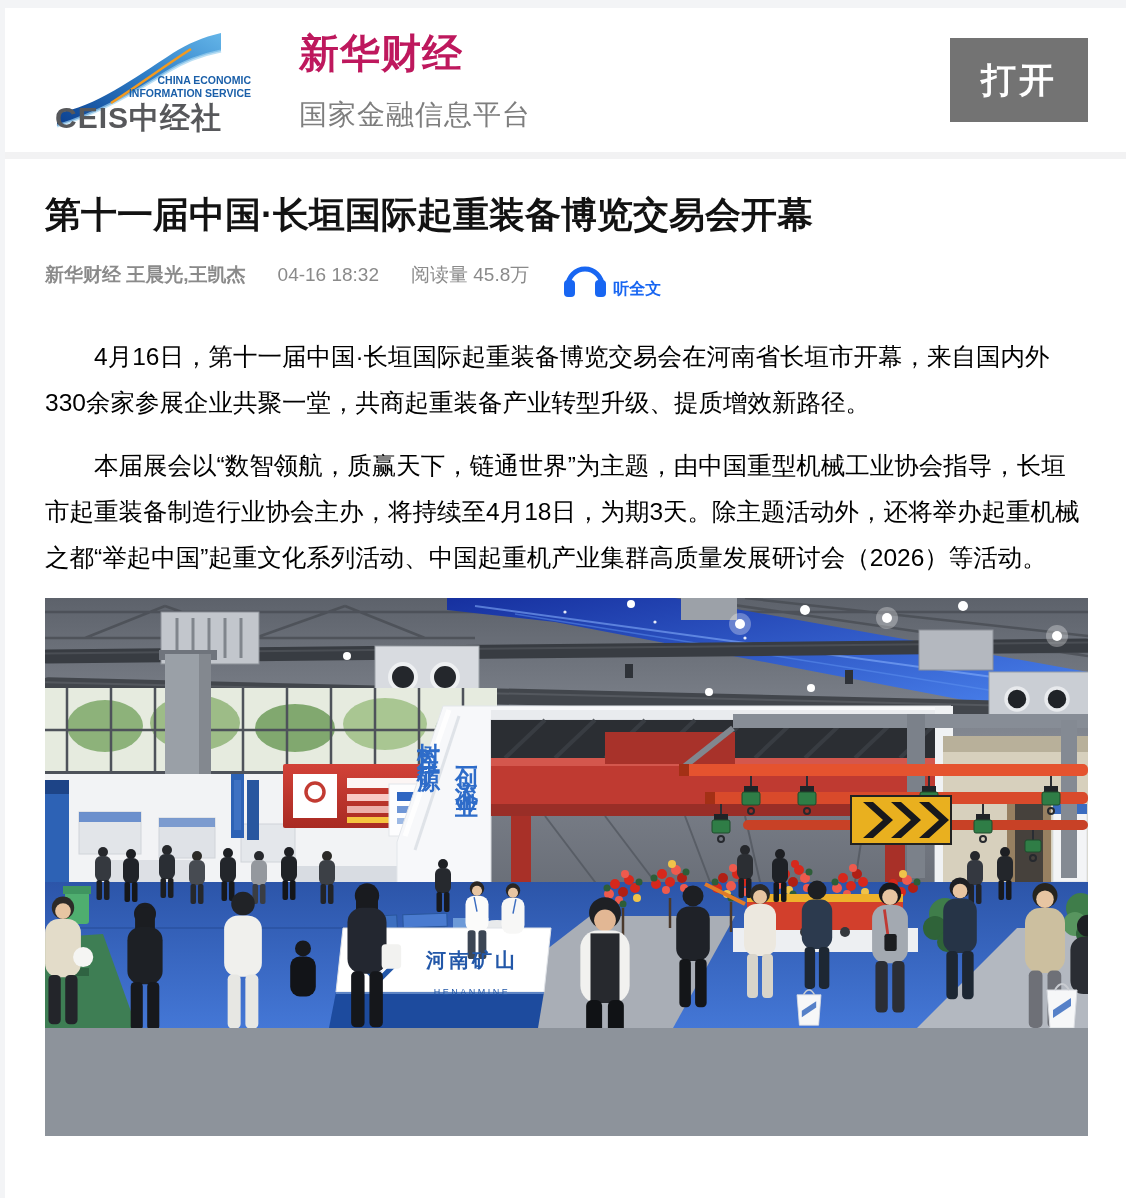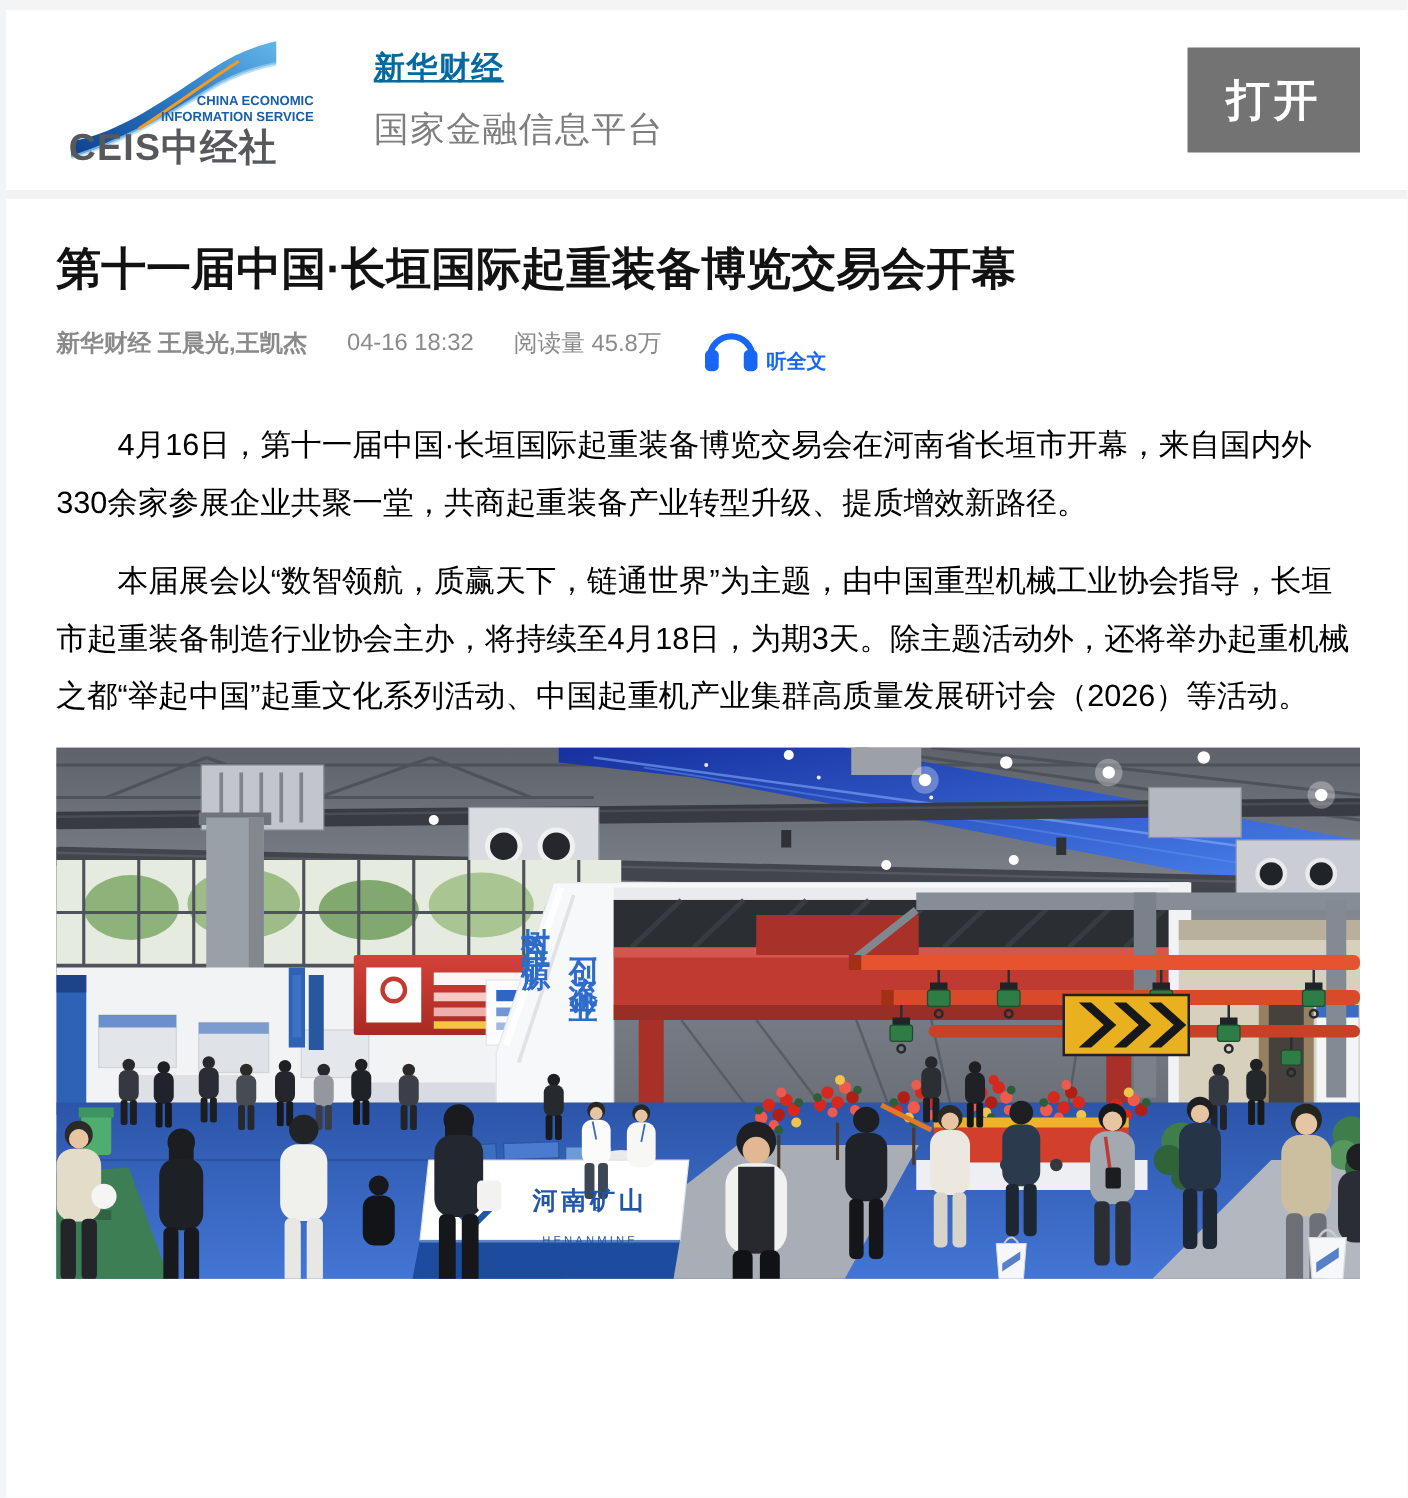--- a/index.html
+++ b/index.html
@@ -4,40 +4,40 @@
 <style>
   * { margin:0; padding:0; box-sizing:border-box; }
   html,body { width:1126px; height:1198px; overflow:hidden; background:#f3f4f6; }
   body { font-family:"Liberation Sans","DejaVu Sans",sans-serif; }
   .page { width:1126px; height:1198px; background:#fff; border-left:5px solid #f3f4f6; border-top:8px solid #f3f4f6; }
 
   
   .hdr { height:144px; display:flex; align-items:center; padding:0 38px 0 50px; background:#fff; }
   .logo-svg { width:198px; height:106px; flex:0 0 auto; }
   .app-meta { margin-left:46px; }
-  .app-name { font-size:25px; font-weight:700; color:#0369a1; letter-spacing:1px;text-decoration:underline; }
+  .app-name { font-size:40px; font-weight:700; color:#be185d; letter-spacing:1px; }
   .app-sub  { font-size:28px; color:#7e7e7e; margin-top:15px; letter-spacing:1px; }
   .open-btn { margin-left:auto; width:138px; height:84px; background:#737373; color:#fff;
               font-size:35px; font-weight:700; letter-spacing:3px; border:none; cursor:pointer;
               display:flex; align-items:center; justify-content:center; }
   .sep { height:7px; background:#f2f2f3; }
 
   
   .art { padding:33px 40px 0 40px; }
   .title { font-size:36px; font-weight:700; color:#121212; line-height:1.25; margin-bottom:19px; }
   .byline { display:flex; align-items:center; color:#8a8a8a; font-size:19px; margin-bottom:34px; }
   .byline .authors { font-weight:700; }
   .byline .b-item { margin-right:32px; padding-bottom:7px; }
   .listen { display:flex; align-items:flex-end; cursor:pointer; }
   .phones-svg { width:48px; height:44px; }
   .listen-label { font-size:16px; font-weight:700; color:#1866f2; margin-left:4px; }
   .art p { font-size:24.5px; line-height:46px; font-weight:400; color:#000; text-indent:2em; margin-bottom:17px; }
 
   
-  .photo { position:relative; width:1043px; height:425px; margin-top:10px; overflow:hidden; background:#8d939b; }
+  .photo { position:relative; width:1043px; height:538px; margin-top:10px; overflow:hidden; background:#8d939b; }
   .photo svg.scene { display:block; width:1043px; height:430px; }
   .vtext { position:absolute; writing-mode:vertical-rl; text-orientation:upright; color:#2e6cc9;
            font-weight:700; font-size:23px; letter-spacing:7px; line-height:1; }
   .vt1 { left:372px; top:126px; }
   .vt2 { left:410px; top:150px; }
   .counter-label { position:absolute; left:352px; top:349px; width:150px; text-align:center; color:#2257a8; }
   .counter-label .cn { font-size:20px; font-weight:700; letter-spacing:3px; }
   .counter-label .en { font-size:9px; font-weight:400; letter-spacing:2.5px; margin-top:13px; }
 </style>
 </head>

